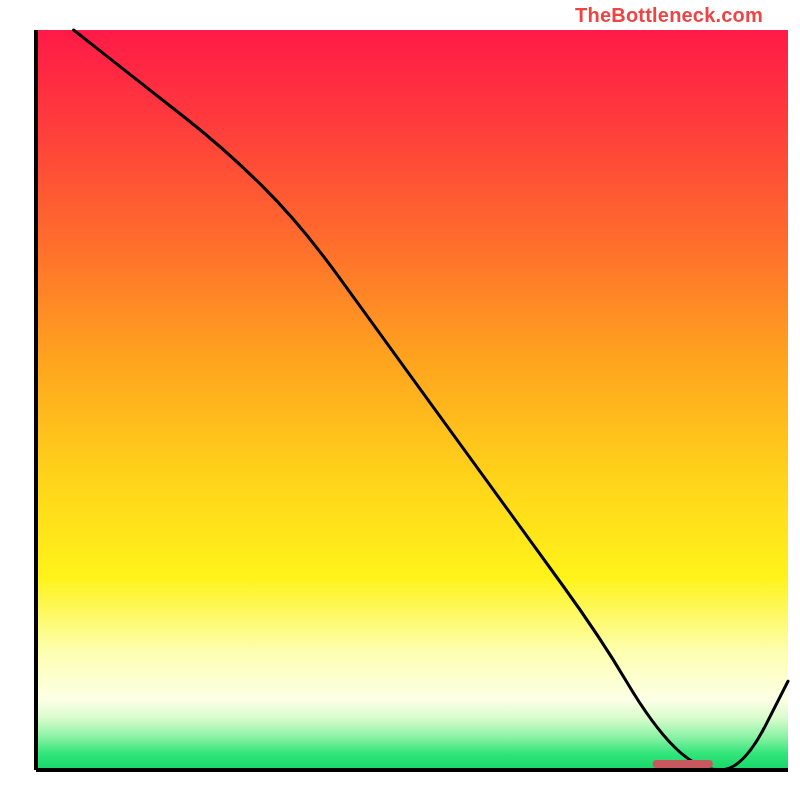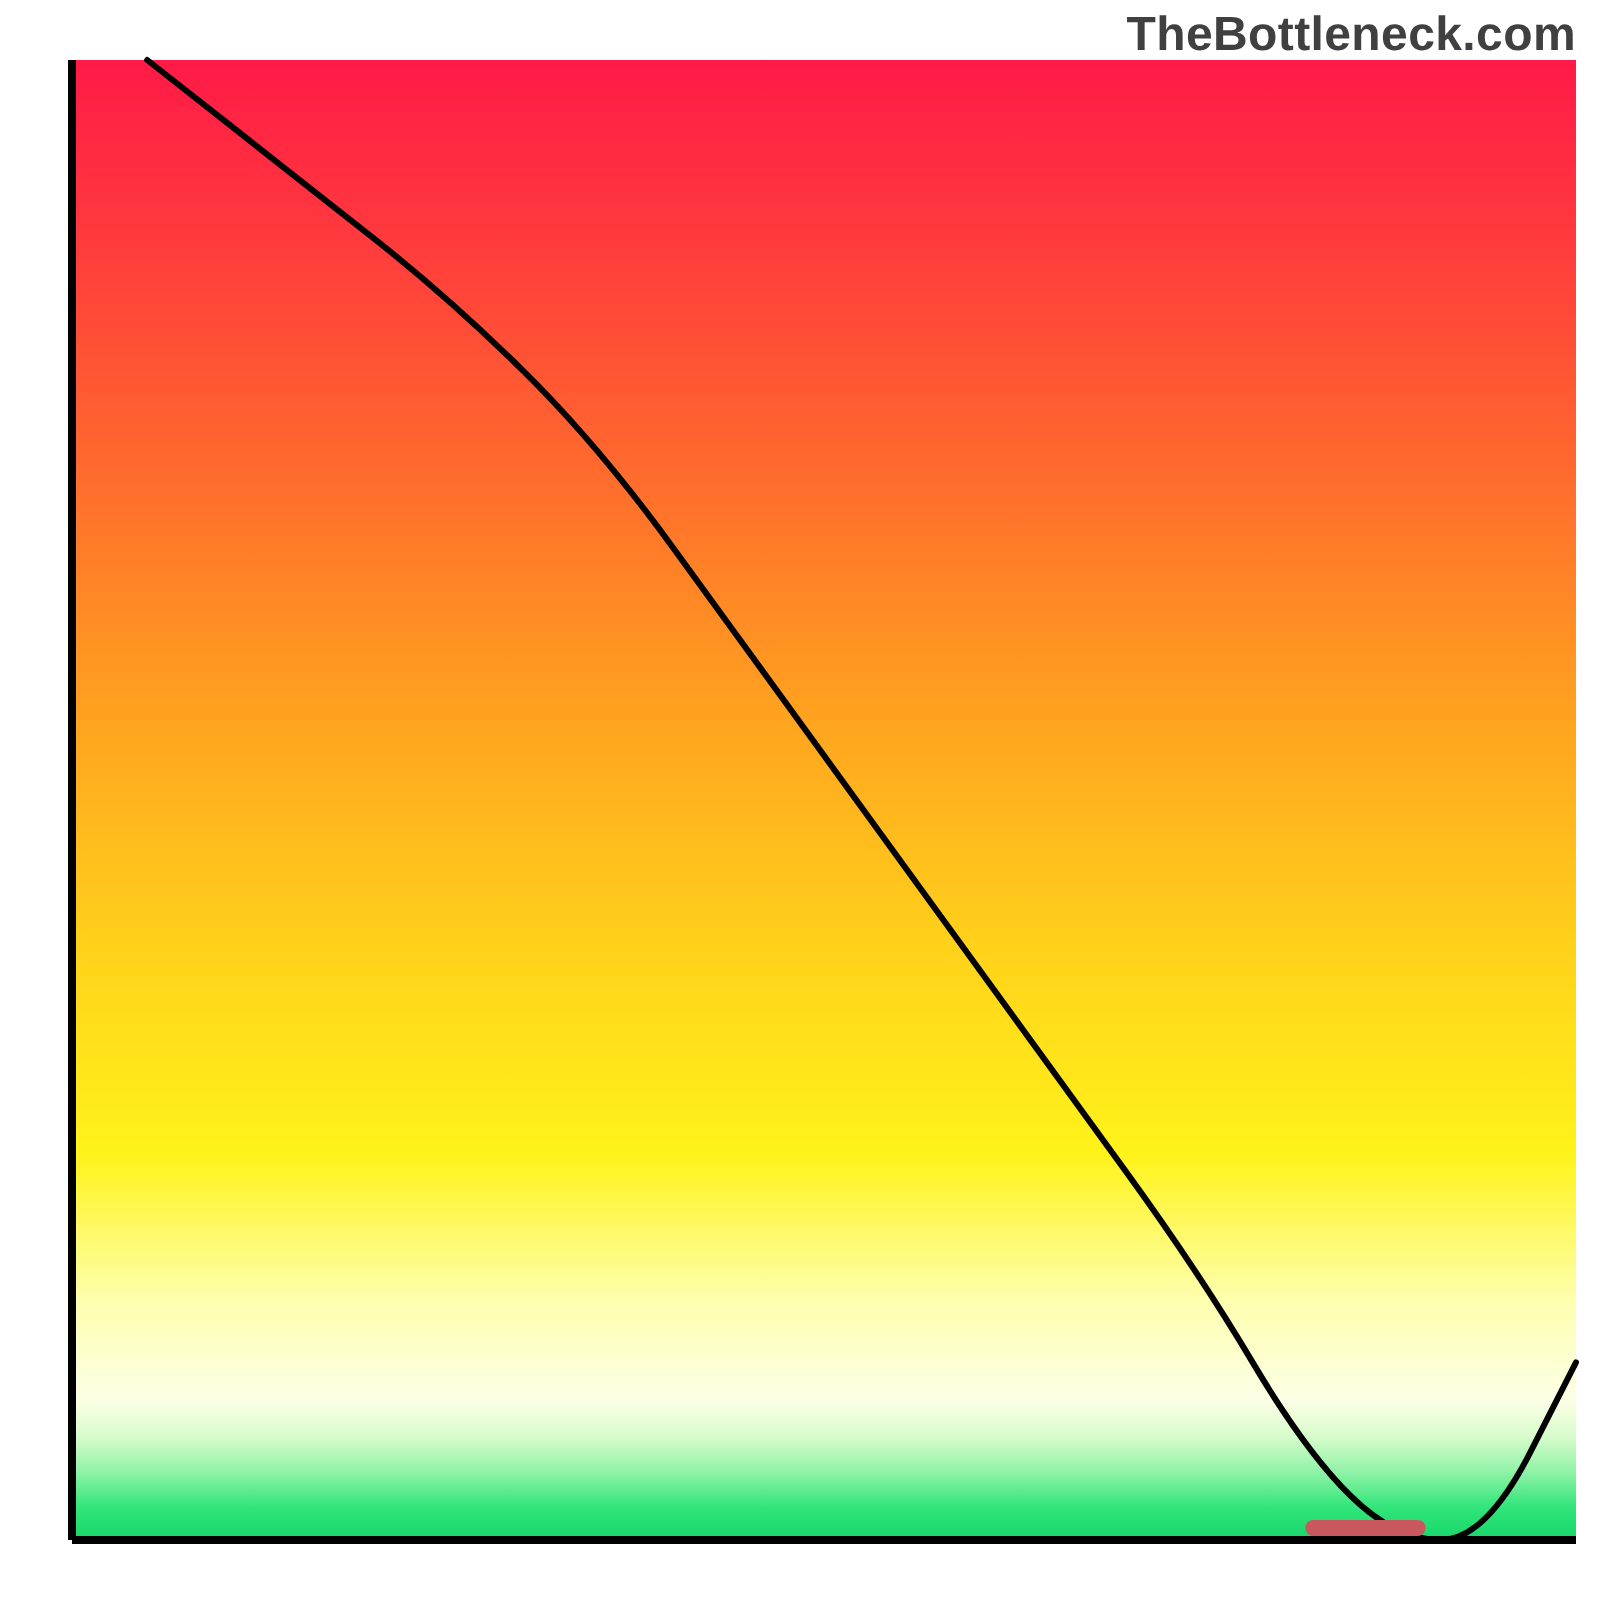--- a/index.html
+++ b/index.html
@@ -12,24 +12,24 @@
     overflow: hidden;
   }
   .container {
     position: relative;
     width: 800px;
     height: 800px;
   }
   .watermark {
     position: absolute;
     top: 4px;
-    right: 12px;
-    font-size: 24px;
+    right: 37px;
+    font-size: 20px;
     font-weight: 600;
-    color: #404040;
+    color: #ef4444;
     letter-spacing: 0.2px;
     user-select: none;
   }
   svg {
     display: block;
   }
 </style>
 </head>
 <body>
 

